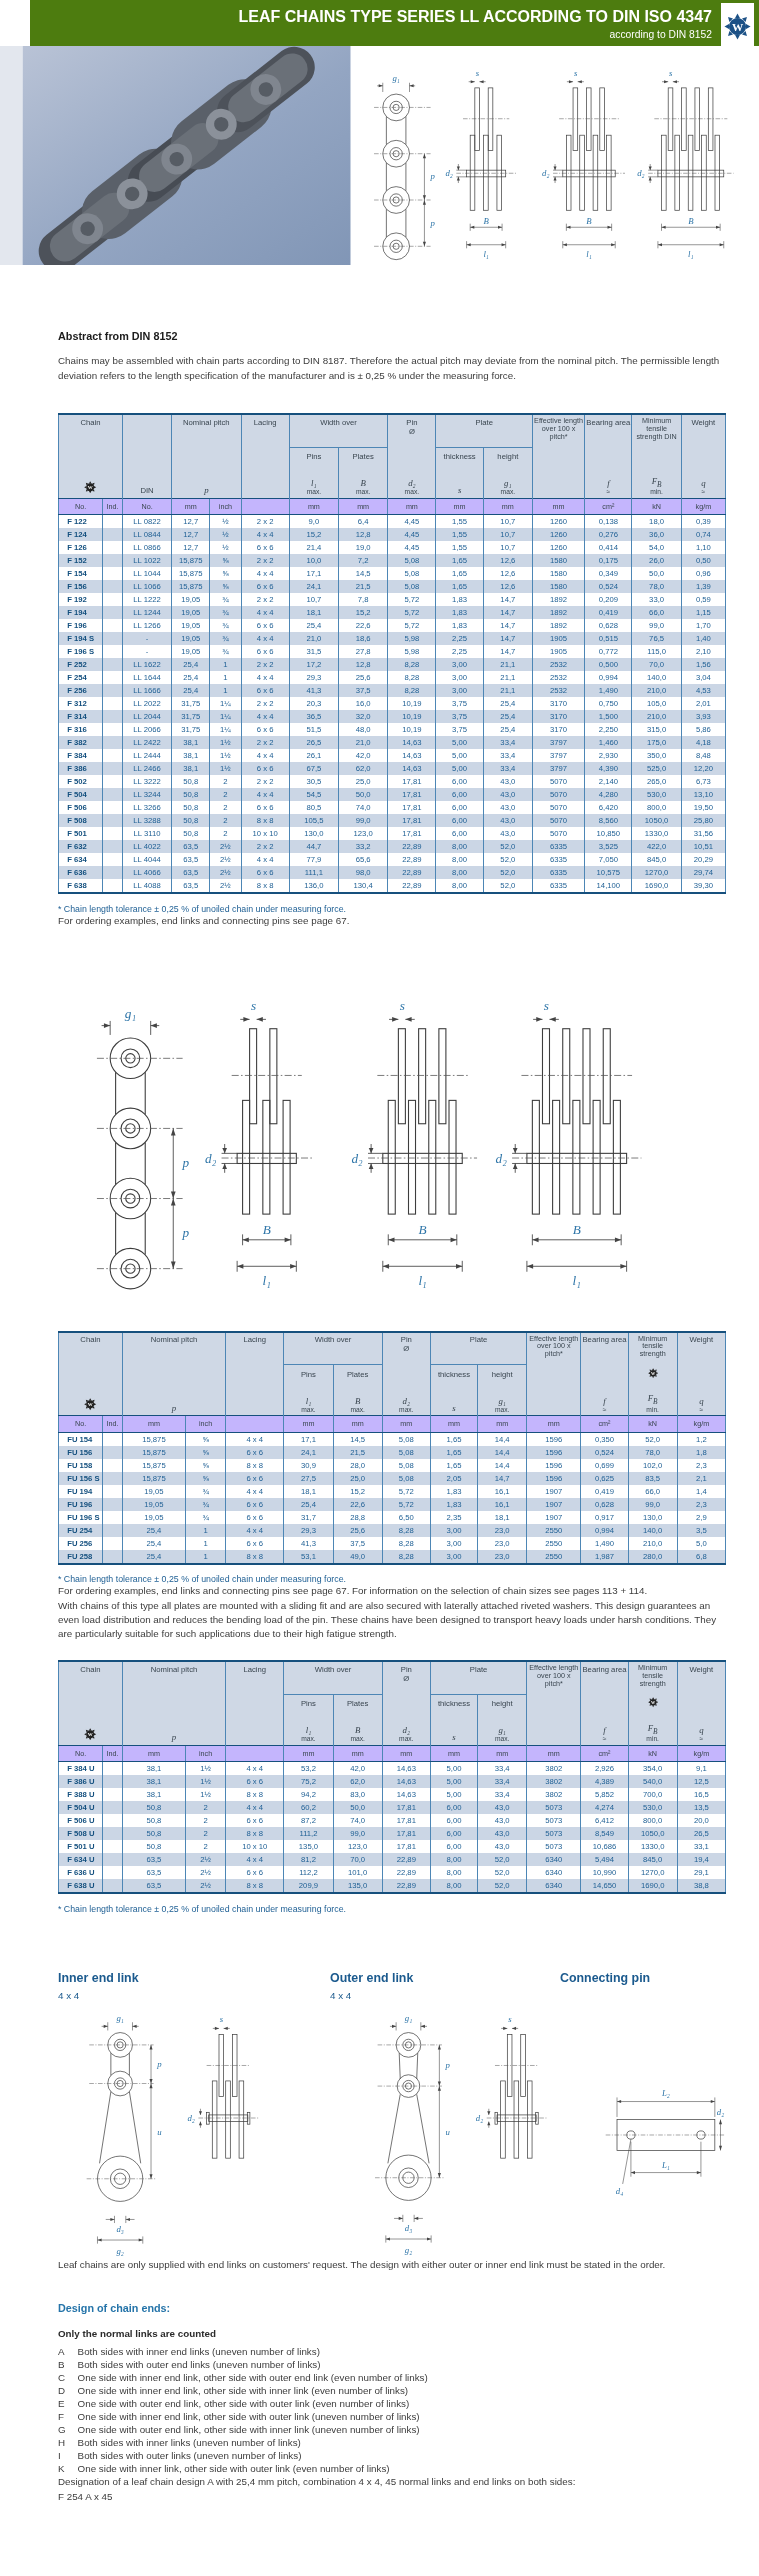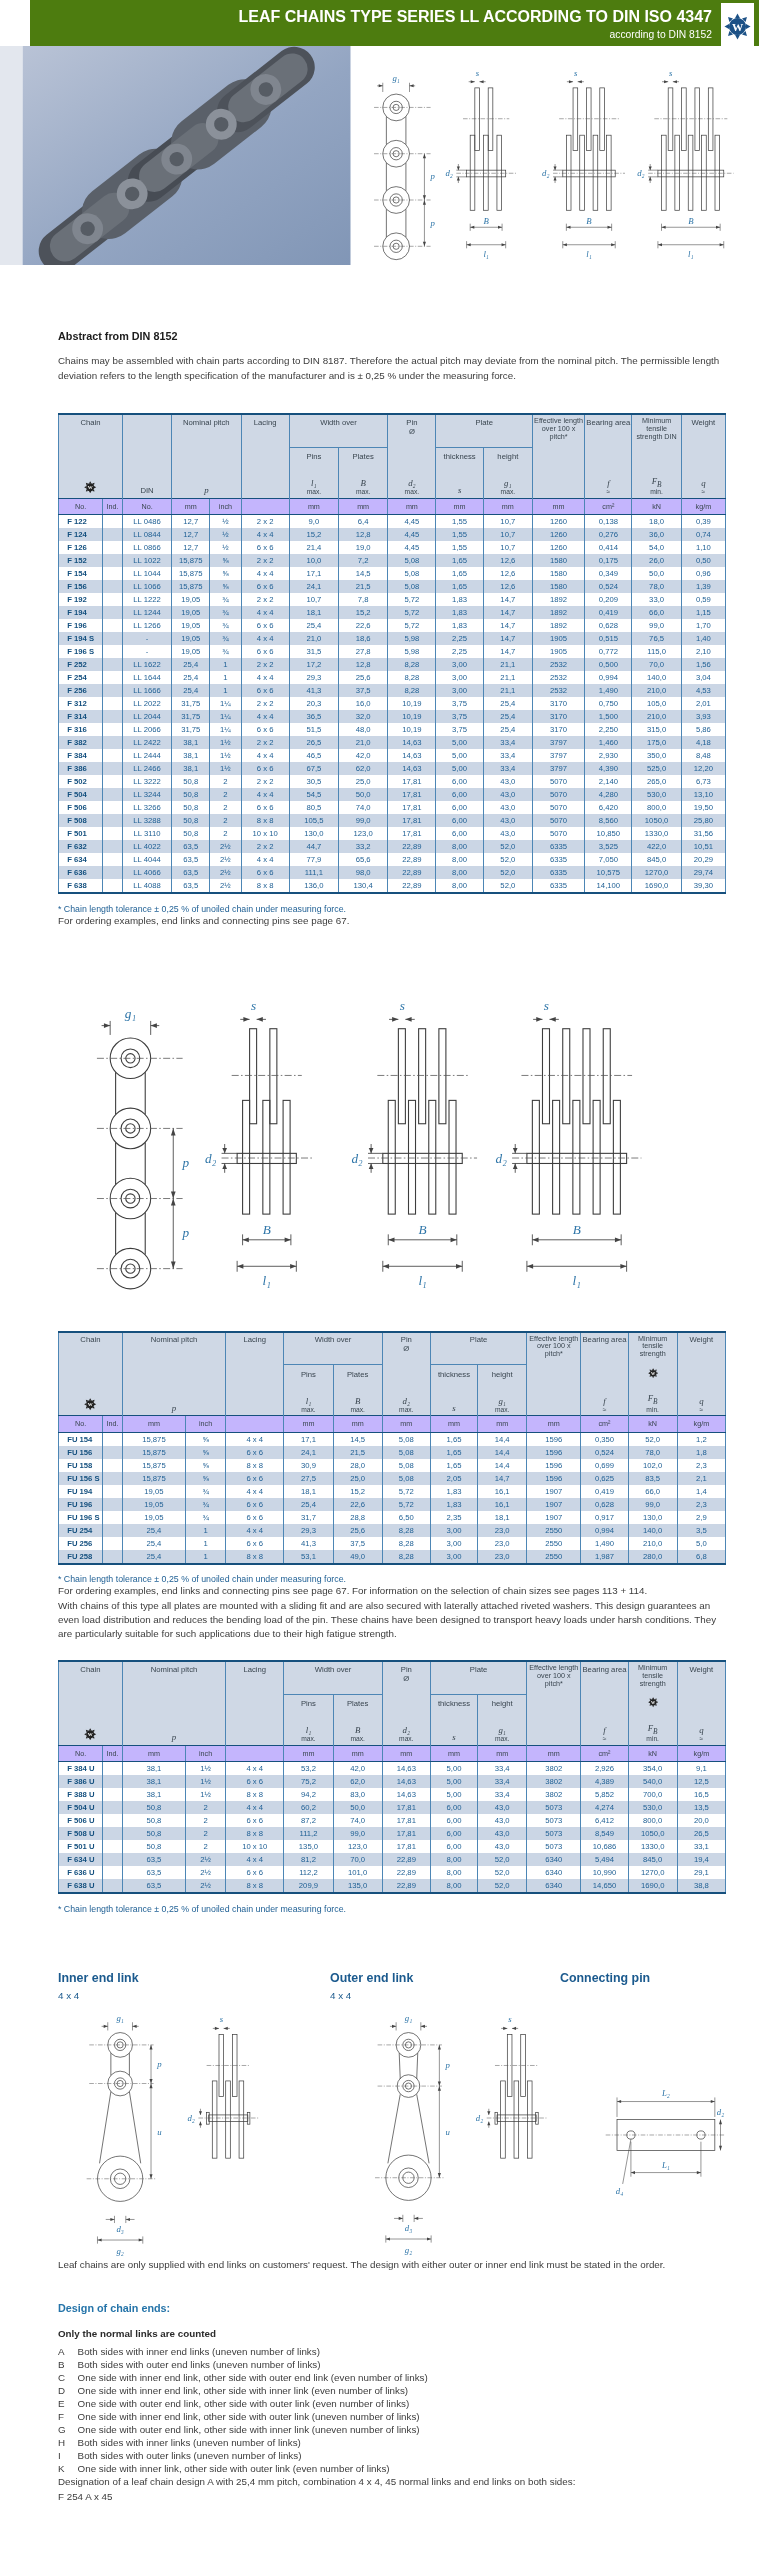--- a/index.html
+++ b/index.html
@@ -408,21 +408,21 @@
           <td>mm</td>
           <td>cm²</td>
           <td>kN</td>
           <td>kg/m</td>
         </tr>
       </thead>
     <tbody>
         <tr>
           <td>F 122</td>
           <td></td>
-          <td>LL 0486</td>
+          <td>LL 0822</td>
           <td>12,7</td>
           <td>½</td>
           <td>2 x 2</td>
           <td>9,0</td>
           <td>6,4</td>
           <td>4,45</td>
           <td>1,55</td>
           <td>10,7</td>
           <td>1260</td>
           <td>0,138</td>
@@ -718,21 +718,21 @@
           <td>175,0</td>
           <td>4,18</td>
         </tr>
         <tr>
           <td>F 384</td>
           <td></td>
           <td>LL 2444</td>
           <td>38,1</td>
           <td>1½</td>
           <td>4 x 4</td>
-          <td>46,5</td>
+          <td>26,1</td>
           <td>42,0</td>
           <td>14,63</td>
           <td>5,00</td>
           <td>33,4</td>
           <td>3797</td>
           <td>2,930</td>
           <td>350,0</td>
           <td>8,48</td>
         </tr>
         <tr>

